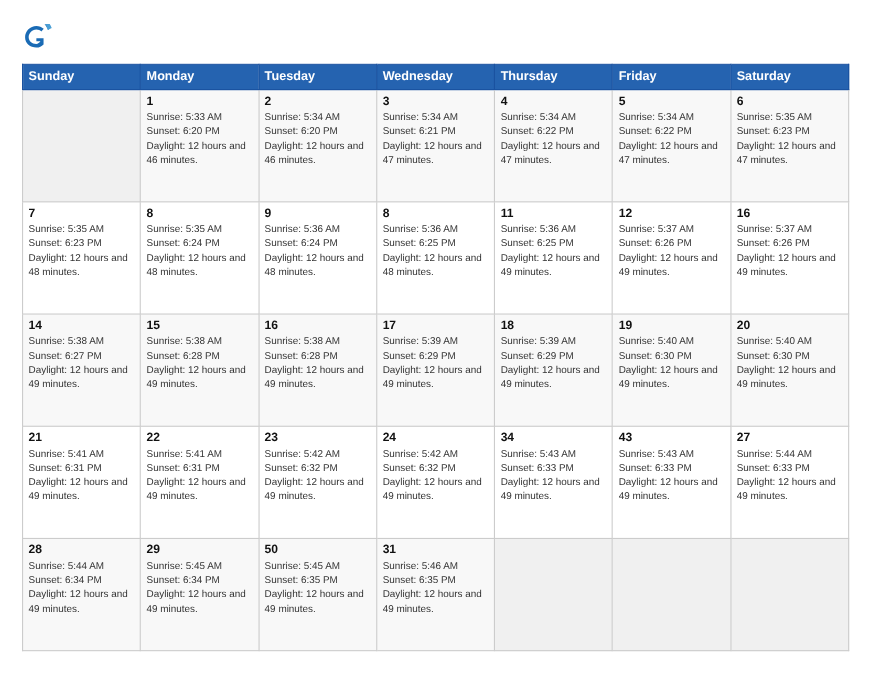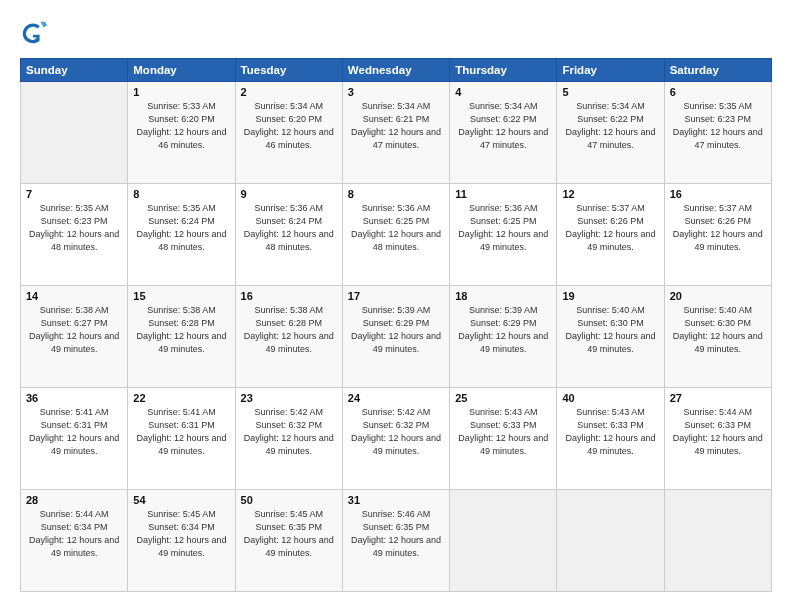--- a/index.html
+++ b/index.html
@@ -95,21 +95,20 @@
       font-size: 11px;
       font-weight: bold;
       display: block;
       margin-bottom: 2px;
       color: #111;
     }
     .day-info {
       font-size: 9px;
       color: #333;
       line-height: 1.45;
-      text-align: center;
     }
     td.empty {
       background: #f0f0f0 !important;
     }
   </style>
 </head>
 <body>
 
 <div class="page">
   <div class="header">
@@ -265,21 +264,21 @@
           </td>
           <td>
             <span class="day-num">20</span>
             <div class="day-info" style="white-space: pre-line;">Sunrise: 5:40 AM
 Sunset: 6:30 PM
 Daylight: 12 hours and 49 minutes.</div>
           </td>
         </tr>
         <tr>
           <td>
-            <span class="day-num">36</span>
+            <span class="day-num">21</span>
             <div class="day-info" style="white-space: pre-line;">Sunrise: 5:41 AM
 Sunset: 6:31 PM
 Daylight: 12 hours and 49 minutes.</div>
           </td>
           <td>
             <span class="day-num">22</span>
             <div class="day-info" style="white-space: pre-line;">Sunrise: 5:41 AM
 Sunset: 6:31 PM
 Daylight: 12 hours and 49 minutes.</div>
           </td>
@@ -289,47 +288,47 @@
 Sunset: 6:32 PM
 Daylight: 12 hours and 49 minutes.</div>
           </td>
           <td>
             <span class="day-num">24</span>
             <div class="day-info" style="white-space: pre-line;">Sunrise: 5:42 AM
 Sunset: 6:32 PM
 Daylight: 12 hours and 49 minutes.</div>
           </td>
           <td>
-            <span class="day-num">25</span>
+            <span class="day-num">34</span>
             <div class="day-info" style="white-space: pre-line;">Sunrise: 5:43 AM
 Sunset: 6:33 PM
 Daylight: 12 hours and 49 minutes.</div>
           </td>
           <td>
-            <span class="day-num">40</span>
+            <span class="day-num">43</span>
             <div class="day-info" style="white-space: pre-line;">Sunrise: 5:43 AM
 Sunset: 6:33 PM
 Daylight: 12 hours and 49 minutes.</div>
           </td>
           <td>
             <span class="day-num">27</span>
             <div class="day-info" style="white-space: pre-line;">Sunrise: 5:44 AM
 Sunset: 6:33 PM
 Daylight: 12 hours and 49 minutes.</div>
           </td>
         </tr>
         <tr>
           <td>
             <span class="day-num">28</span>
             <div class="day-info" style="white-space: pre-line;">Sunrise: 5:44 AM
 Sunset: 6:34 PM
 Daylight: 12 hours and 49 minutes.</div>
           </td>
           <td>
-            <span class="day-num">54</span>
+            <span class="day-num">29</span>
             <div class="day-info" style="white-space: pre-line;">Sunrise: 5:45 AM
 Sunset: 6:34 PM
 Daylight: 12 hours and 49 minutes.</div>
           </td>
           <td>
             <span class="day-num">50</span>
             <div class="day-info" style="white-space: pre-line;">Sunrise: 5:45 AM
 Sunset: 6:35 PM
 Daylight: 12 hours and 49 minutes.</div>
           </td>

